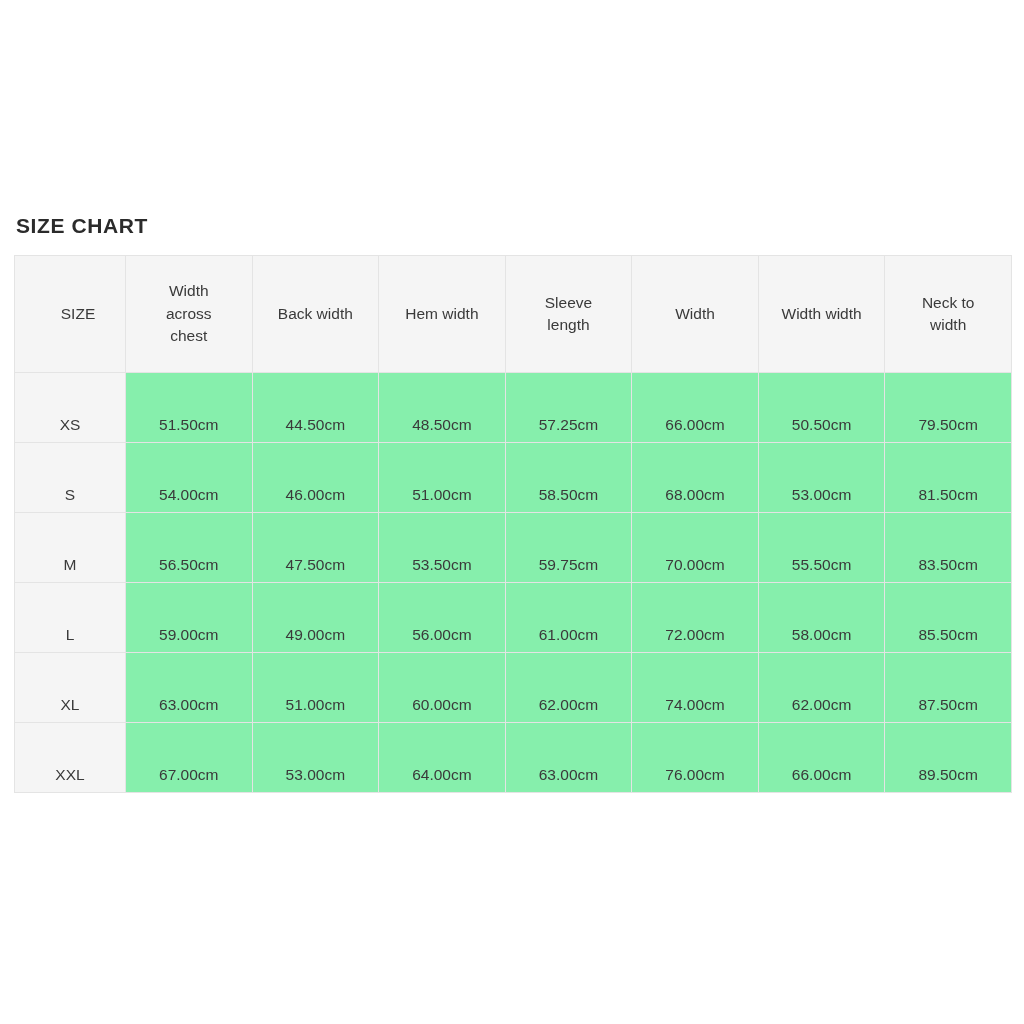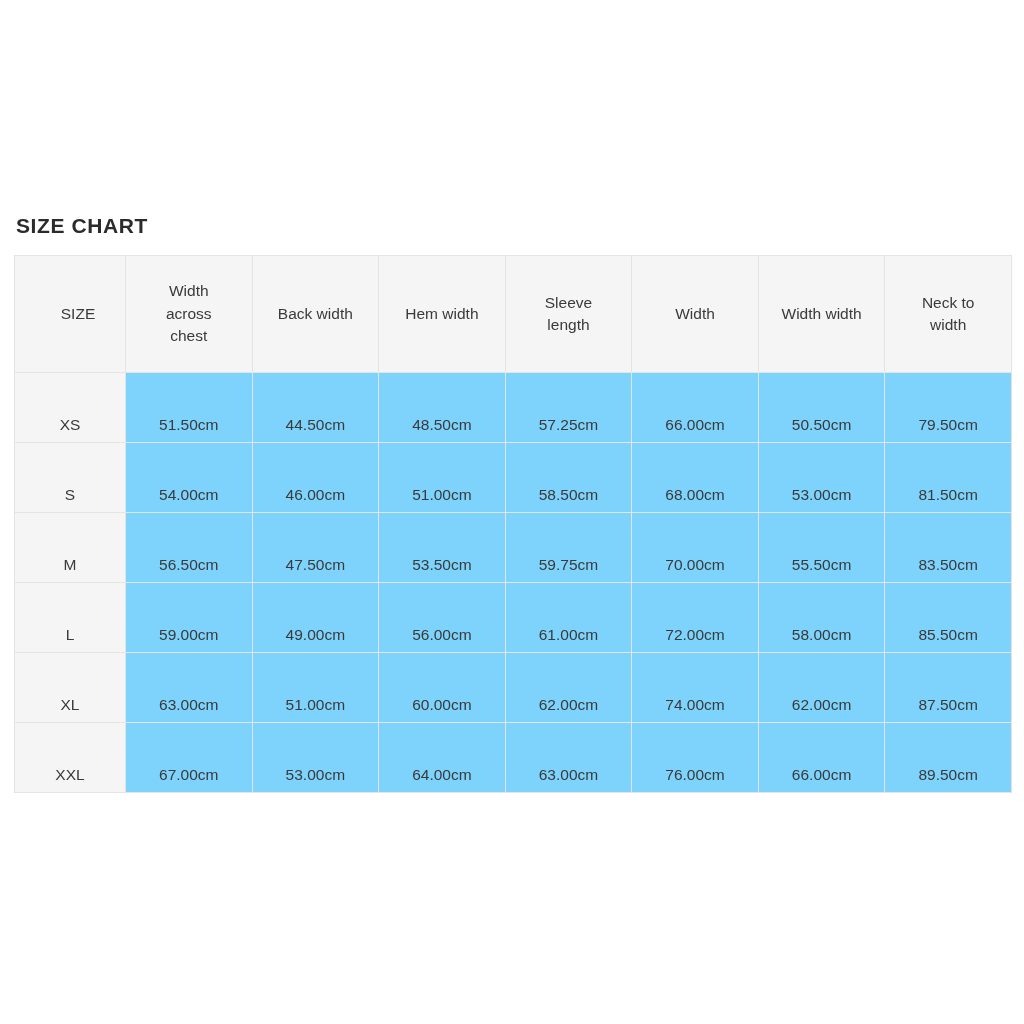--- a/index.html
+++ b/index.html
@@ -53,21 +53,21 @@
     height: 116px;
     background: #f5f5f5;
     line-height: 1.45;
   }
   thead th.col-size {
     width: 86px;
     padding-left: 20px;
   }
   tbody td {
     height: 69px;
-    background: #7dd3fc;
+    background: #86efac;
   }
   tbody td.row-head {
     background: #f5f5f5;
   }
   .cell-inner {
     display: block;
     margin-top: 35px;
   }
   .hdr-inner {
     display: block;

